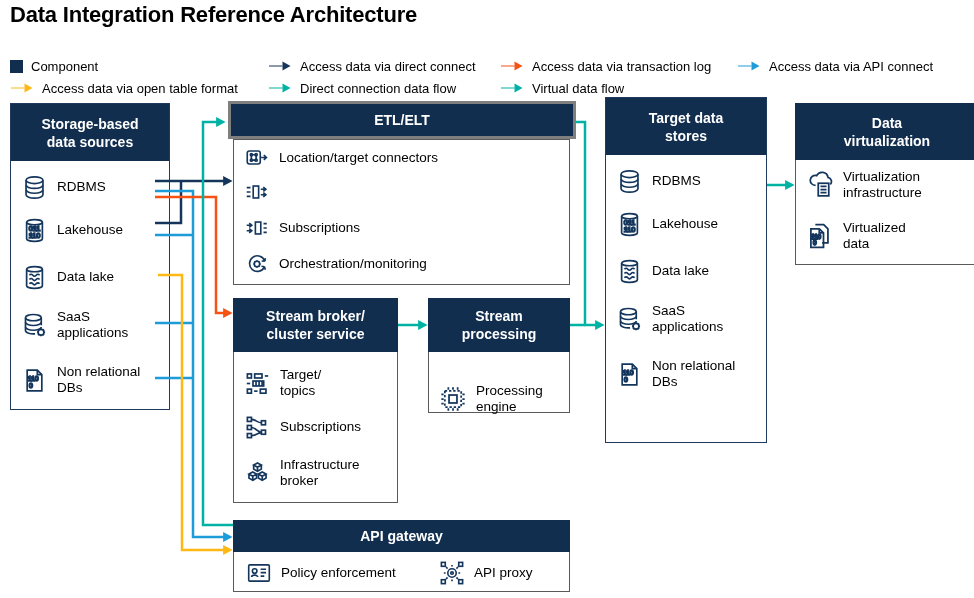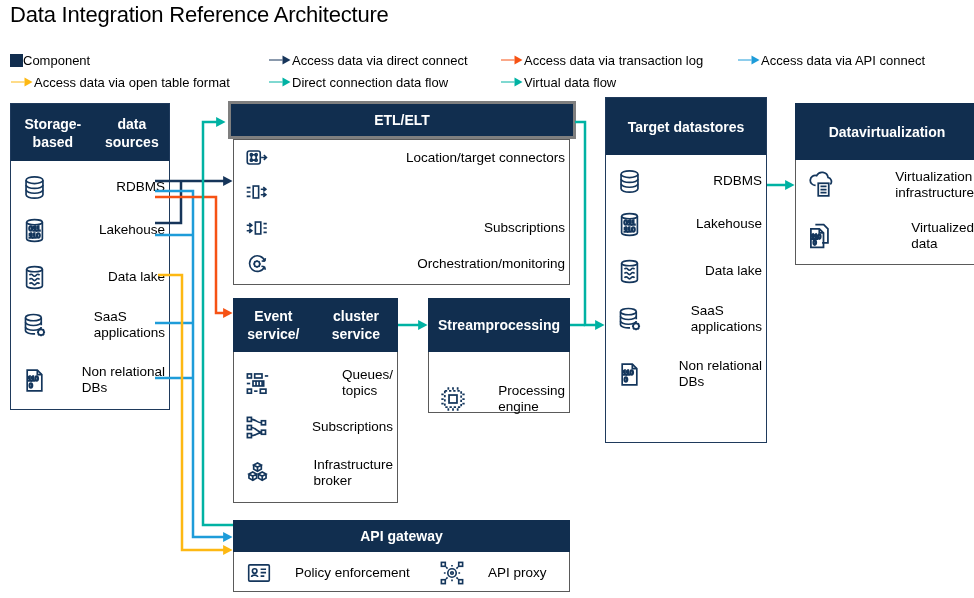--- a/index.html
+++ b/index.html
@@ -1,30 +1,30 @@
 <!DOCTYPE html>
 <html><head>
 <meta charset="utf-8">
 <style>
   html,body{margin:0;padding:0;background:#fff;}
   #stage{position:relative;width:974px;height:598px;background:#fff;
          font-family:"Liberation Sans", sans-serif;color:#000;overflow:hidden;}
-  .title{position:absolute;left:10px;top:2px;font-size:22px;font-weight:normal;letter-spacing:-.2px;}
+  .title{position:absolute;left:10px;top:2px;font-size:22px;font-weight:bold;letter-spacing:-.2px;}
   
-  .lg{position:absolute;display:flex;align-items:center;font-size:13px;height:18px;white-space:nowrap;}
+  .lg{position:absolute;display:flex;align-items:center;gap:8px;font-size:13px;height:18px;white-space:nowrap;margin-top:6px;}
   .sq{width:13px;height:13px;background:#112E4F;flex:0 0 auto;}
   .arr{flex:0 0 auto;display:block;}
   
   .panel{position:absolute;background:#fff;box-sizing:border-box;}
   .b-navy{border:1px solid #1F3A5C;}
   .b-gray{border:1px solid #5A5A5A;}
   .hdr{background:#112E4F;color:#fff;font-weight:bold;font-size:14px;line-height:18px;
-       display:flex;flex-direction:row;align-items:center;justify-content:center;text-align:center;}
+       display:flex;flex-direction:column;align-items:center;justify-content:center;text-align:center;}
   .items{position:relative;}
-  .row{position:absolute;left:10px;right:4px;display:flex;align-items:center;gap:23px;justify-content:space-between;}
+  .row{position:absolute;left:10px;right:4px;display:flex;align-items:center;gap:9px;}
   .lbl{font-size:13.5px;line-height:16px;}
   .ic{flex:0 0 auto;stroke:#14365C;fill:none;stroke-width:1.5;}
   svg.overlay{position:absolute;left:0;top:0;pointer-events:none;}
   .ln{fill:none;stroke-width:2.5;}
 </style>
 </head>
 <body>
 
 <div id="stage">
 
@@ -263,30 +263,30 @@
         <svg class="ic" width="26" height="26">
             <use href="#i-orch"></use>
           </svg>
         <span class="lbl">Orchestration/monitoring</span>
       </div>
     </div>
   </div>
 
   <div class="panel b-gray" style="left:233px;top:298px;width:165px;height:205px">
     <div class="hdr" style="height:54px;margin:-1px -1px 0 -1px">
-      <span>Event service/</span>
+      <span>Stream broker/</span>
         <span>cluster service</span>
     </div>
     <div class="items" style="height:150px">
       <div class="row" style="top:9px;height:44px">
         <svg class="ic" width="27" height="27">
             <use href="#i-queues"></use>
           </svg>
         <span class="lbl">
-            <span style="display:block">Queues/</span>
+            <span style="display:block">Target/</span>
             <span style="display:block">topics</span>
           </span>
       </div>
       <div class="row" style="top:53px;height:44px">
         <svg class="ic" width="27" height="27">
             <use href="#i-subs"></use>
           </svg>
         <span class="lbl">Subscriptions</span>
       </div>
       <div class="row" style="top:99px;height:44px">

